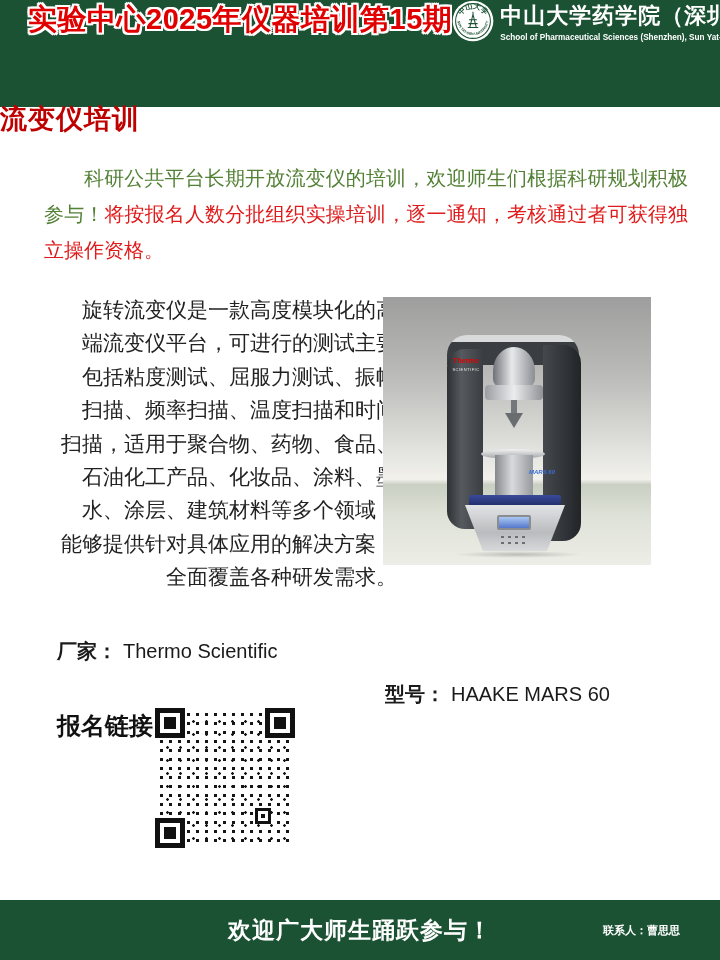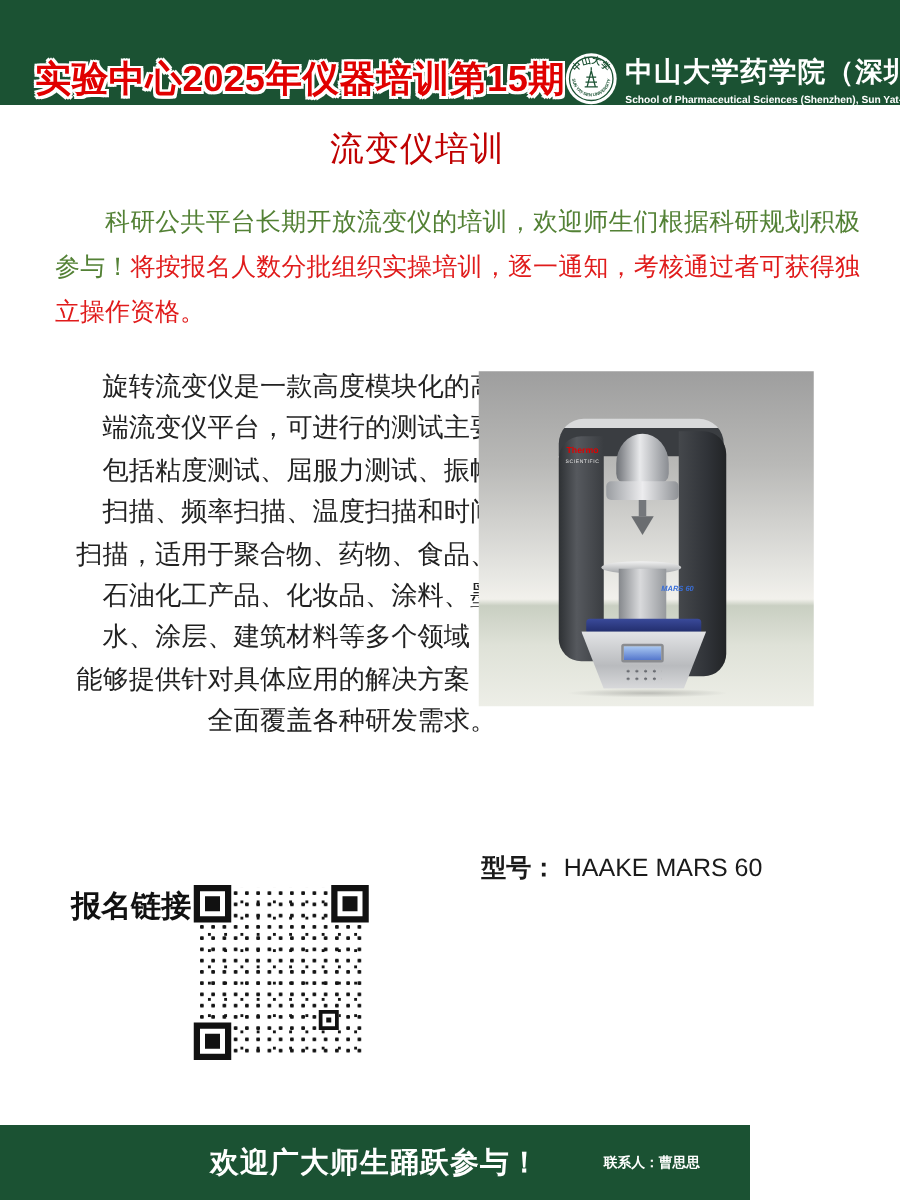--- a/index.html
+++ b/index.html
@@ -2,43 +2,43 @@
 <html><head>
 <meta charset="utf-8">
 <style>
   * { margin:0; padding:0; box-sizing:border-box; }
   html,body { background:#ffffff; }
   body { font-family:"Liberation Sans","DejaVu Sans",sans-serif; }
   .page { position:relative; width:720px; height:960px; background:#ffffff; overflow:hidden; margin:0 auto; }
 
   
   .topbar {
-    position:absolute; top:0; left:0; width:720px; height:84px;
-    background:#1b5233; display:flex; align-items:flex-end;
+    position:absolute; top:0; left:0; width:720px; height:107px;
+    background:#1b5233; display:flex; align-items:flex-start;
     justify-content:space-between; padding:0 8px 0 28px;
   }
   .topbar-title {
     font-size:29px; font-weight:bold; color:#e00000; letter-spacing:0.5px;
     text-shadow:-2px -2px 0 #fff, 2px -2px 0 #fff, -2px 2px 0 #fff, 2px 2px 0 #fff,
                 -2px 0 0 #fff, 2px 0 0 #fff, 0 -2px 0 #fff, 0 2px 0 #fff;
     white-space:nowrap;
   }
   .brand { display:flex; align-items:center; gap:6px; }
   .seal { flex:0 0 auto; }
   .brand-text { display:flex; flex-direction:column; }
   .brand-cn {
     font-family:"Liberation Serif","DejaVu Serif",serif;
     font-size:22px; font-weight:bold; color:#ffffff; letter-spacing:1px; white-space:nowrap;
   }
   .brand-en { font-size:8.2px; font-weight:bold; color:#ffffff; margin-top:2px; white-space:nowrap; }
 
   
   .page-title {
-    position:absolute; top:102px; left:0; width:668px; text-align:center;
-    font-size:27px; line-height:34px; font-weight:normal; color:#bf0000; letter-spacing:1px;
+    position:absolute; top:102px; left:0; width:668px; text-align:left;
+    font-size:27px; line-height:34px; font-weight:bold; color:#bf0000; letter-spacing:1px;
   }
 
   
   .intro {
     position:absolute; top:160px; left:44px; width:644px;
     font-size:20px; font-weight:normal; line-height:36px;
     text-indent:2em; text-align:justify;
   }
   .intro-green { color:#538135; }
   .intro-red { color:#e01b1b; }
@@ -114,21 +114,21 @@
     background-size:9px 9px, 13px 13px; background-position:0 0, 4px 5px; }
   .qr-finder { position:absolute; width:30px; height:30px; border:5px solid #111;
     background:#fff; display:flex; align-items:center; justify-content:center; }
   .qr-finder .dot { width:12px; height:12px; background:#111; }
   .qr-f-tl { left:2px; top:2px; } .qr-f-tr { right:2px; top:2px; } .qr-f-bl { left:2px; bottom:2px; }
   .qr-align { position:absolute; right:26px; bottom:26px; width:16px; height:16px;
     border:3px solid #111; background:#fff; display:flex; align-items:center; justify-content:center; }
   .qr-align .dot { width:4px; height:4px; background:#111; }
 
   
-  .footbar { position:absolute; left:0; top:900px; width:600px; height:60px; background:#1b5233; }
+  .footbar { position:absolute; left:0; top:900px; width:720px; height:60px; background:#1b5233; }
   .foot-msg { position:absolute; left:50%; top:50%; transform:translate(-50%,-50%);
     font-size:23px; font-weight:bold; color:#ffffff; letter-spacing:1px; white-space:nowrap; }
   .foot-contact { position:absolute; right:40px; top:50%; transform:translateY(-50%);
     font-size:11px; font-weight:bold; color:#ffffff; white-space:nowrap; }
 </style>
 </head>
 <body>
 
 <div class="page">
 
@@ -191,20 +191,23 @@
     <div class="m-lower"></div>
     <div class="m-model">MARS 60</div>
     <div class="m-deck"></div>
     <div class="m-shadow"></div>
     <div class="m-base"></div>
     <div class="m-lcd"></div>
     <div class="m-keys"></div>
   </div>
 
   <div class="specs">
+    <div class="spec spec-mfr">
+      <span class="spec-label">厂家：</span><span>Thermo Scientific</span>
+    </div>
     <div class="spec spec-model">
       <span class="spec-label">型号：</span><span>HAAKE MARS 60</span>
     </div>
   </div>
 
   <div class="signup-labels">
     <div>报名链接：</div>
   </div>
   <div class="qr">
     <div class="qr-dots"></div>

